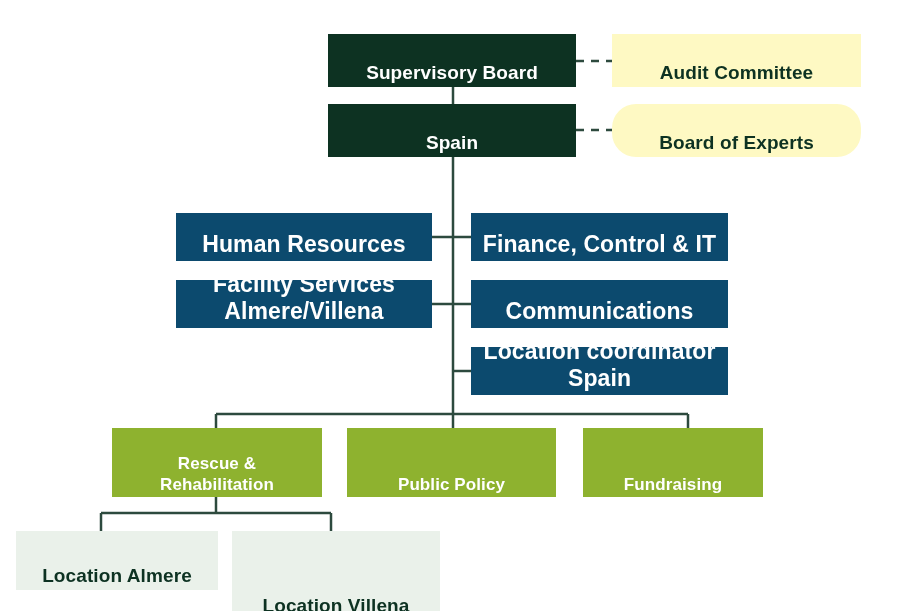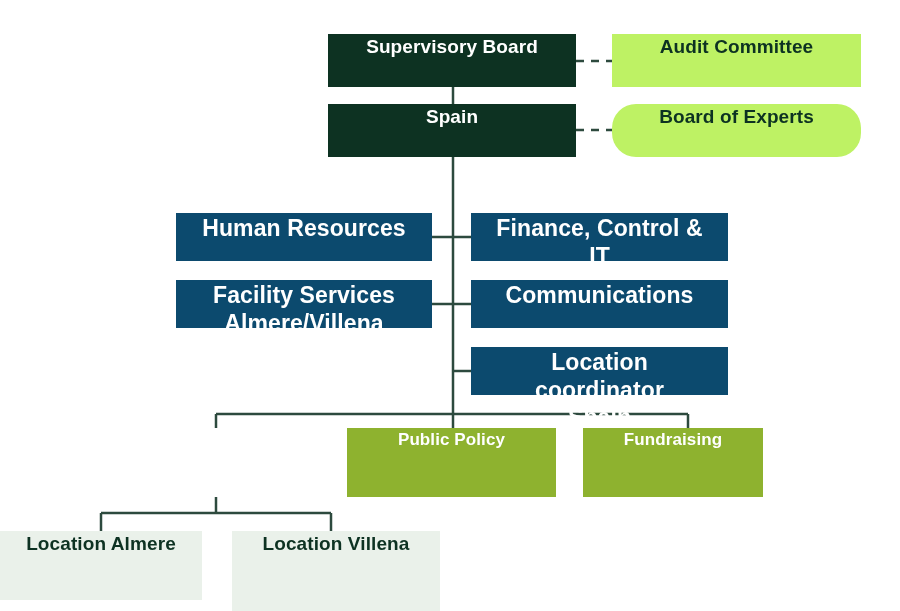--- a/index.html
+++ b/index.html
@@ -21,40 +21,40 @@
     position: absolute;
     left: 0;
     top: 0;
     width: 900px;
     height: 611px;
     pointer-events: none;
   }
   .node {
     position: absolute;
     display: flex;
-    align-items: flex-start;
+    align-items: flex-end;
     justify-content: center;
     text-align: center;
     box-sizing: border-box;
-    padding: 2px 20px;
+    padding: 2px 6px;
     line-height: 1.2;
     font-weight: bold;
     letter-spacing: 0.1px;
   }
   .node-label {
     display: block;
     white-space: pre-line;
   }
   .lvl-dark {
     background: #0d3222;
     color: #ffffff;
     font-size: 19px;
   }
   .lvl-mint {
-    background: #bef264;
+    background: #fef9c3;
     color: #0d3222;
     font-size: 19px;
   }
   .lvl-orange {
     background: #0c4a6e;
     color: #ffffff;
     font-size: 23px;
   }
   .lvl-olive {
     background: #8eb22f;
@@ -123,30 +123,34 @@
 
   <div class="node lvl-orange" style="left:471px; top:280px; width:257px; height:48px;">
     <span class="node-label">Communications</span>
   </div>
 
   <div class="node lvl-orange" style="left:471px; top:347px; width:257px; height:48px;">
     <span class="node-label">Location coordinator
 Spain</span>
   </div>
 
+  <div class="node lvl-olive" style="left:112px; top:428px; width:210px; height:69px;">
+    <span class="node-label">Rescue &amp;
+Rehabilitation</span>
+  </div>
 
   <div class="node lvl-olive" style="left:347px; top:428px; width:209px; height:69px;">
     <span class="node-label">Public Policy</span>
   </div>
 
   <div class="node lvl-olive" style="left:583px; top:428px; width:180px; height:69px;">
     <span class="node-label">Fundraising</span>
   </div>
 
-  <div class="node lvl-mint-loc" style="left:0px; top:531px; width:202px; height:69px;">
+  <div class="node lvl-mint-loc" style="left:16px; top:531px; width:202px; height:59px;">
     <span class="node-label">Location Almere</span>
   </div>
 
   <div class="node lvl-mint-loc" style="left:232px; top:531px; width:208px; height:89px;">
     <span class="node-label">Location Villena</span>
   </div>
 
 </div>
 
 </body></html>

